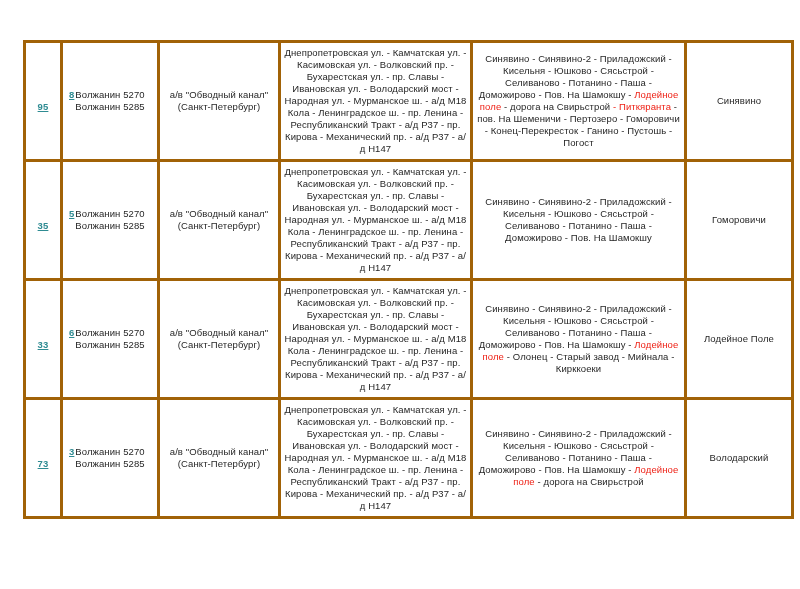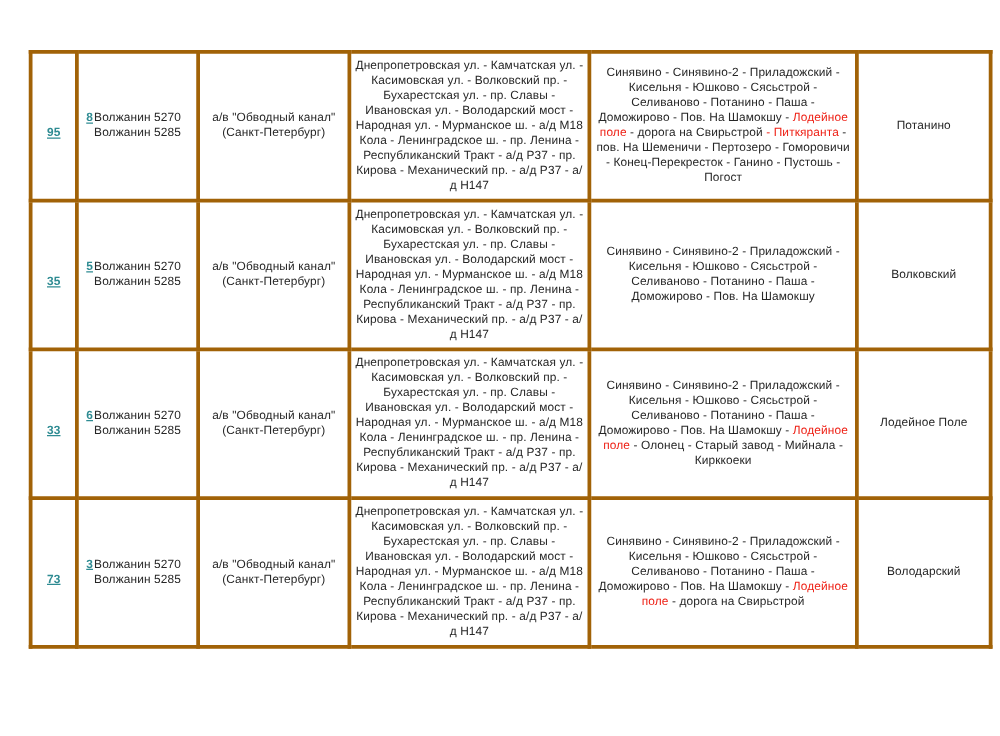--- a/index.html
+++ b/index.html
@@ -69,29 +69,29 @@
       <col style="width:214px">
       <col style="width:107px">
     </colgroup>
     <tbody>
         <tr>
     <td><a class="route-link">895</a></td>
     <td><span class="multiline">Волжанин 5270<br>Волжанин 5285</span></td>
     <td><span class="multiline">а/в "Обводный канал"<br>(Санкт-Петербург)</span></td>
     <td><span>Днепропетровская ул. - Камчатская ул. - Касимовская ул. - Волковский пр. - Бухарестская ул. - пр. Славы - Ивановская ул. - Володарский мост - Народная ул. - Мурманское ш. - а/д М18 Кола - Ленинградское ш. - пр. Ленина - Республиканский Тракт - а/д Р37 - пр. Кирова - Механический пр. - а/д Р37 - а/д Н147</span></td>
     <td><span><span>Синявино - Синявино-2 - Приладожский - Кисельня - Юшково - Сясьстрой - Селиваново - Потанино - Паша - Доможирово - Пов. На Шамокшу - </span><span class="hl">Лодейное поле</span><span> - дорога на Свирьстрой </span><span class="hl">- Питкяранта</span><span> - пов. На Шеменичи - Пертозеро - Гоморовичи - Конец-Перекресток - Ганино - Пустошь - Погост</span></span></td>
-    <td><span>Потанино</span></td>
+    <td><span>Синявино</span></td>
   </tr>
         <tr>
     <td><a class="route-link">535</a></td>
     <td><span class="multiline">Волжанин 5270<br>Волжанин 5285</span></td>
     <td><span class="multiline">а/в "Обводный канал"<br>(Санкт-Петербург)</span></td>
     <td><span>Днепропетровская ул. - Камчатская ул. - Касимовская ул. - Волковский пр. - Бухарестская ул. - пр. Славы - Ивановская ул. - Володарский мост - Народная ул. - Мурманское ш. - а/д М18 Кола - Ленинградское ш. - пр. Ленина - Республиканский Тракт - а/д Р37 - пр. Кирова - Механический пр. - а/д Р37 - а/д Н147</span></td>
     <td><span><span>Синявино - Синявино-2 - Приладожский - Кисельня - Юшково - Сясьстрой - Селиваново - Потанино - Паша - Доможирово - Пов. На Шамокшу</span></span></td>
-    <td><span>Волковский</span></td>
+    <td><span>Гоморовичи</span></td>
   </tr>
         <tr>
     <td><a class="route-link">633</a></td>
     <td><span class="multiline">Волжанин 5270<br>Волжанин 5285</span></td>
     <td><span class="multiline">а/в "Обводный канал"<br>(Санкт-Петербург)</span></td>
     <td><span>Днепропетровская ул. - Камчатская ул. - Касимовская ул. - Волковский пр. - Бухарестская ул. - пр. Славы - Ивановская ул. - Володарский мост - Народная ул. - Мурманское ш. - а/д М18 Кола - Ленинградское ш. - пр. Ленина - Республиканский Тракт - а/д Р37 - пр. Кирова - Механический пр. - а/д Р37 - а/д Н147</span></td>
     <td><span><span>Синявино - Синявино-2 - Приладожский - Кисельня - Юшково - Сясьстрой - Селиваново - Потанино - Паша - Доможирово - Пов. На Шамокшу - </span><span class="hl">Лодейное поле</span><span> - Олонец - Старый завод - Мийнала - Кирккоеки</span></span></td>
     <td><span>Лодейное Поле</span></td>
   </tr>
         <tr>

